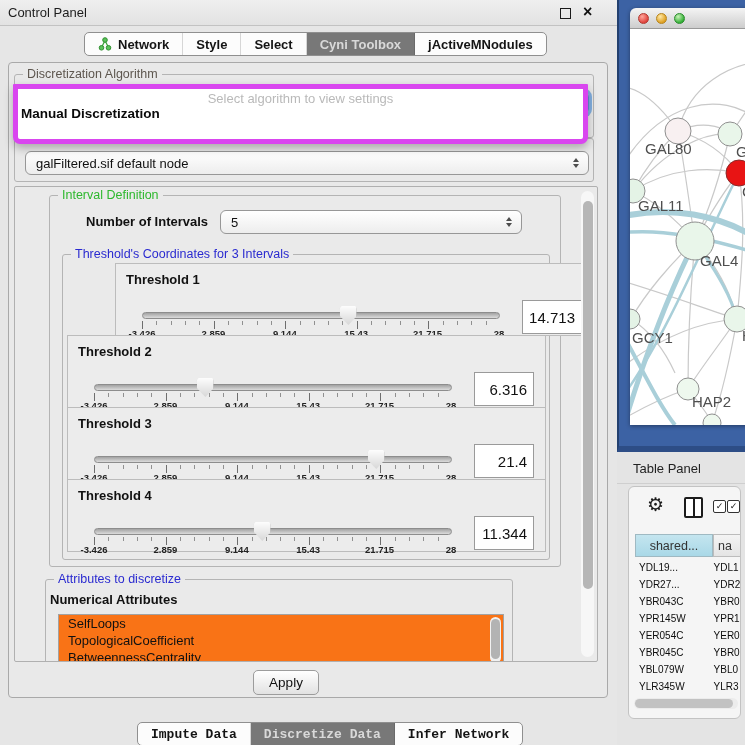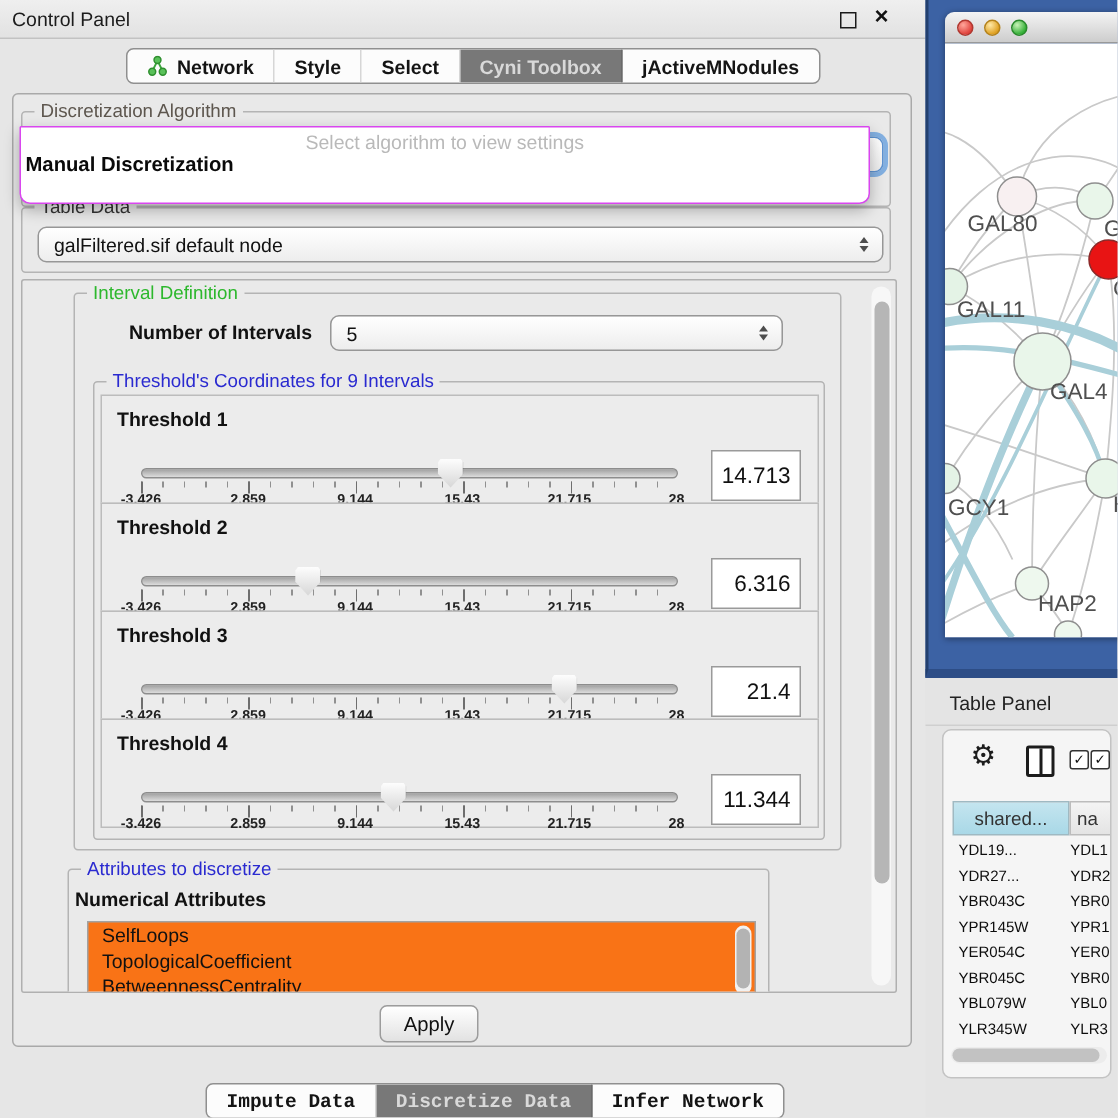--- a/index.html
+++ b/index.html
@@ -39,21 +39,21 @@
 
   
   .combo{position:absolute;background:linear-gradient(#ffffff,#ededed);border:1px solid #979797;border-radius:6px;
     display:flex;align-items:center;font-size:13px;color:#111;padding-left:10px;box-sizing:border-box;}
   .combo .arrows{position:absolute;right:9px;top:50%;transform:translateY(-50%);display:flex;flex-direction:column;gap:2px;}
   .arr-up{width:0;height:0;border-left:3.5px solid transparent;border-right:3.5px solid transparent;border-bottom:4.5px solid #4d4d4d;}
   .arr-dn{width:0;height:0;border-left:3.5px solid transparent;border-right:3.5px solid transparent;border-top:4.5px solid #4d4d4d;}
   .combo.focused{box-shadow:0 0 0 3px rgba(96,156,222,.75);border-color:#5e93d2;}
 
   
-  .popup{left:13px;top:84px;width:565px;height:50px;background:#ffffff;border:1px solid #d946ef;
+  .popup{left:13px;top:84px;width:565px;height:50px;background:#ffffff;border:5px solid #d946ef;
     border-radius:1px 1px 7px 7px;box-shadow:0 4px 10px rgba(0,0,0,.28);z-index:30;}
   .popup-hint{position:absolute;top:2px;left:0;width:100%;text-align:center;font-size:13px;color:#b9b9b9;}
   .popup-opt{position:absolute;left:3px;font-size:13.5px;color:#0a0a0a;white-space:nowrap;}
   .popup-opt.first{top:17px;font-weight:bold;}
   .popup-opt.second{top:33px;}
 
   
   .big-panel{left:14px;top:186px;width:584px;height:476px;background:#eaeaea;border:1px solid #b0b0b0;
     border-radius:2px;box-sizing:border-box;overflow:hidden;}
   .vscroll{position:absolute;right:3px;top:4px;bottom:4px;width:13px;background:#f7f7f7;border-radius:7px;}
@@ -200,23 +200,23 @@
       <span class="abs bold" style="left:36px;top:18px;font-size:13px;color:#111;">Number of Intervals</span>
       <div class="combo" style="left:170px;top:14px;width:302px;height:24px;">
         <span>5</span>
         <div class="arrows">
             <div class="arr-up"></div>
             <div class="arr-dn"></div>
           </div>
       </div>
 
       <div class="groupbox" style="left:12px;top:58px;width:488px;height:306px;background:#eaeaea;">
-        <span class="legend blue" style="background:#eaeaea;">Threshold's Coordinates for 9 Intervals</span>
-
-        <div class="thr-box" style="top:8px;">
+        <span class="legend blue" style="background:#eaeaea;">Threshold's Coordinates for 3 Intervals</span>
+
+        <div class="thr-box" style="top:8px;margin-left:48px;">
           <span class="thr-label">Threshold 1</span>
           <div class="track">
             <div class="thumb-sl" style="left: 57.7%;"></div>
           </div>
           <div class="ticks"></div>
           <div class="ticklabels">
             <span style="left:0%">-3.426</span>
             <span style="left:20%">2.859</span>
             <span style="left:40%">9.144</span>
             <span style="left:60%">15.43</span>

